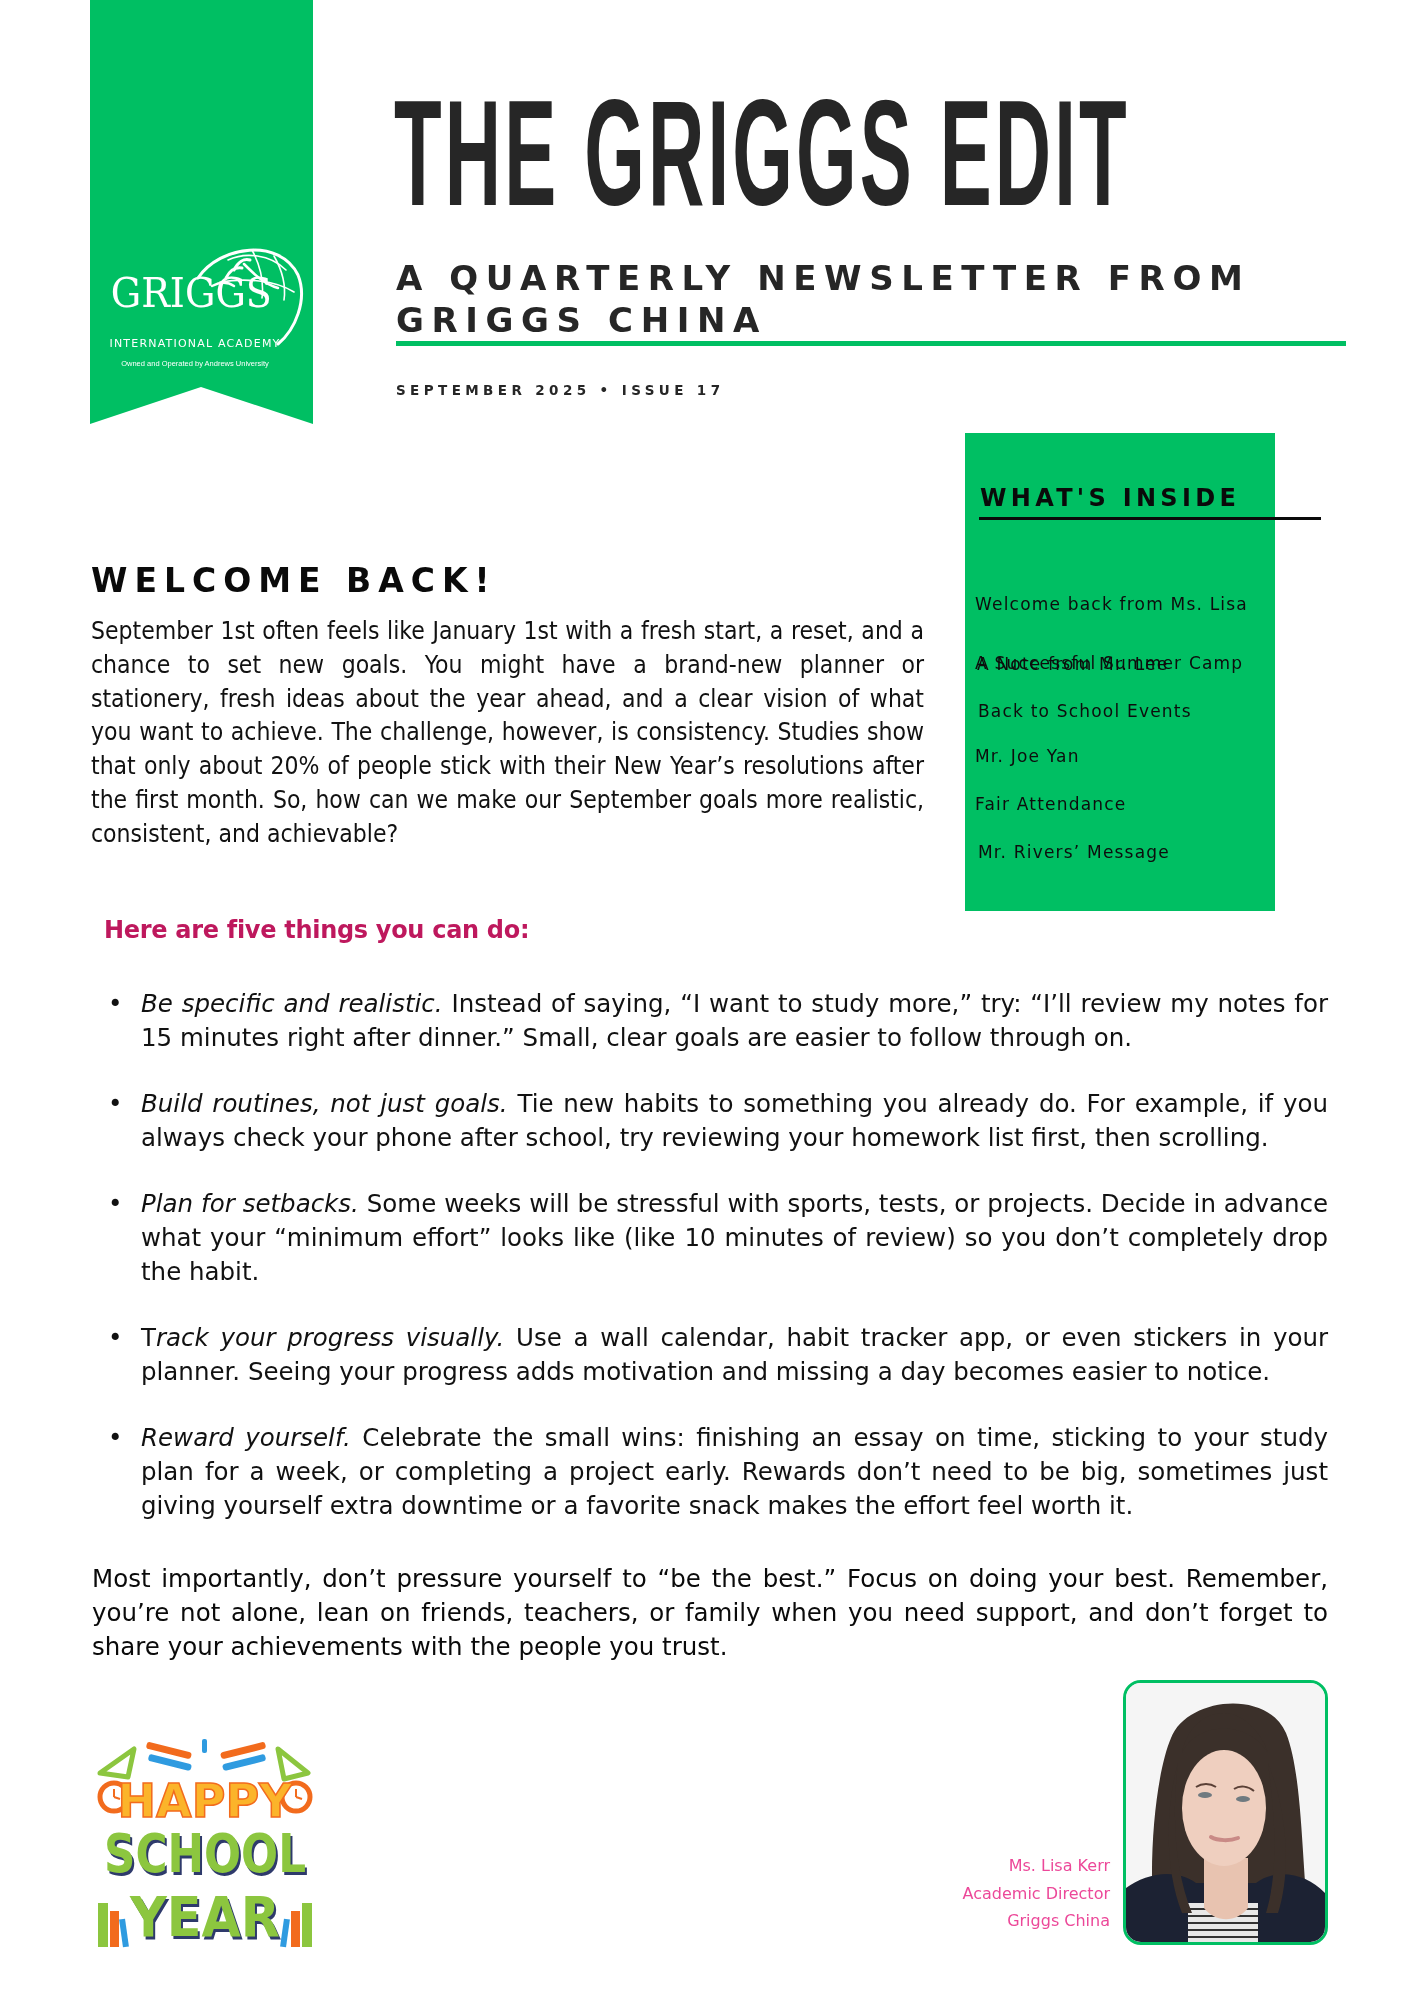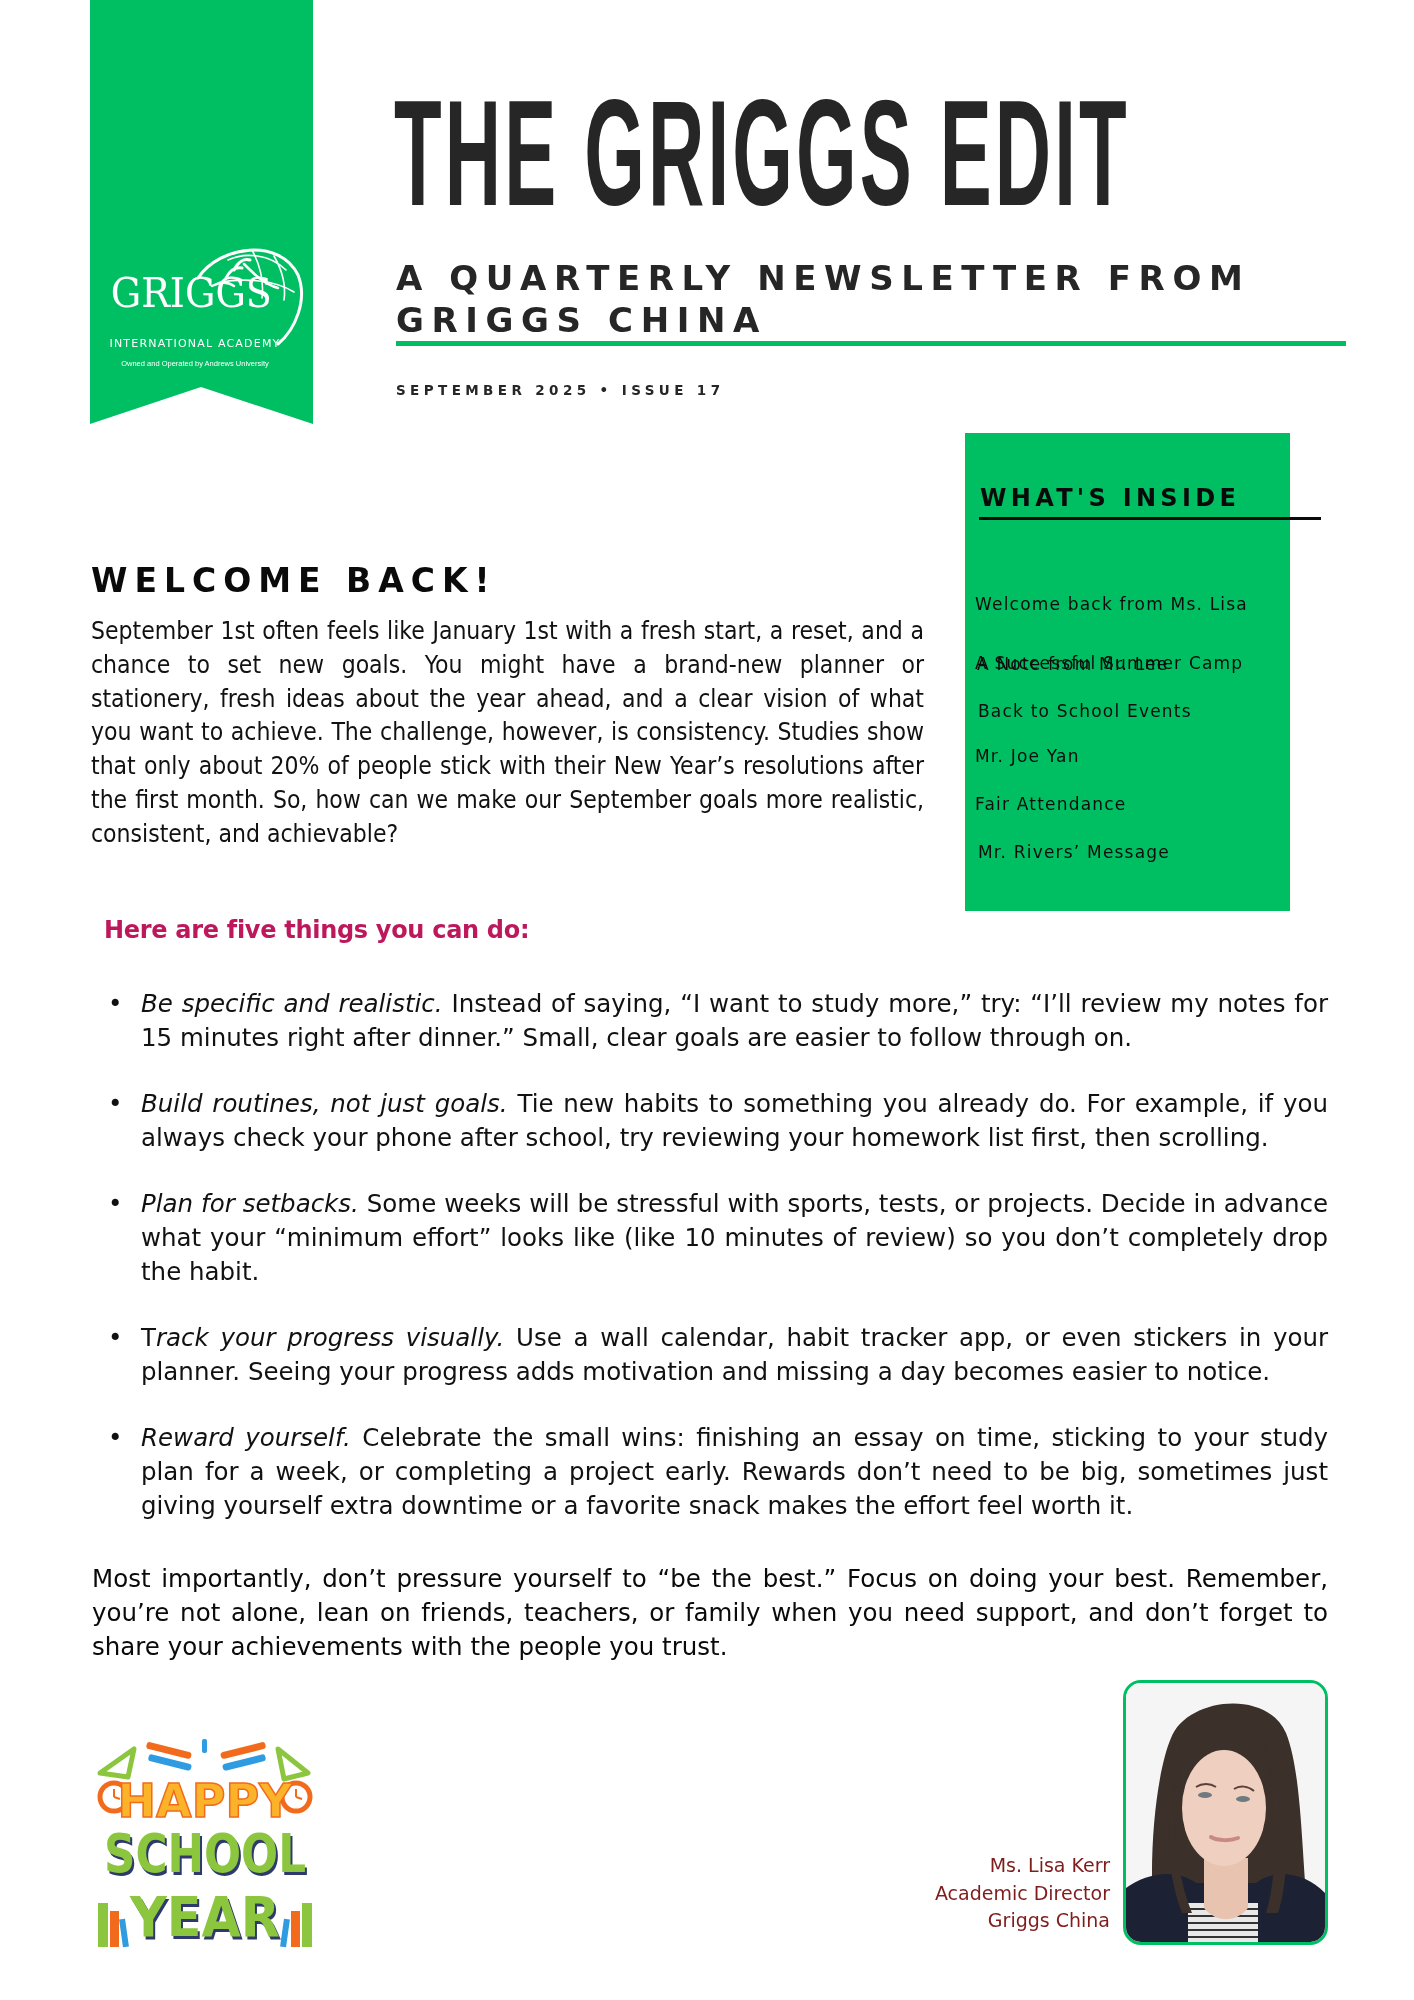--- a/index.html
+++ b/index.html
@@ -14,41 +14,41 @@
   .logo-owned { position:absolute; left:10px; top:359px; width:190px; text-align:center; color:#fff; font-family:"Liberation Sans", sans-serif; font-size:7.5px; }
   .globe { position:absolute; left:100px; top:240px; }
 
   
   #title { left:394px; top:78px; font-family:"Liberation Sans", sans-serif; font-weight:700; font-size:150px; line-height:150px; color:#262626; letter-spacing:6px; transform:scaleX(0.52); transform-origin:left top; white-space:nowrap; }
   #subtitle { left:396px; top:257px; width:900px; font-family:"DejaVu Sans", sans-serif; font-weight:700; font-size:34px; line-height:42px; letter-spacing:7.6px; color:#262626; }
   #rule { left:396px; top:341px; width:950px; height:5px; background:#00bf63; }
   #dateline { left:396px; top:382px; font-family:"DejaVu Sans", sans-serif; font-weight:700; font-size:13.5px; letter-spacing:4.4px; color:#262626; white-space:nowrap; }
 
   
-  #toc { left:965px; top:433px; width:310px; height:478px; background:#00bf63;padding-left:15px; }
+  #toc { left:965px; top:433px; width:310px; height:478px; background:#00bf63; }
   #toc-heading { position:absolute; left:15px; top:51px; font-family:"DejaVu Sans", sans-serif; font-weight:700; font-size:24px; letter-spacing:4.3px; color:#0a0a0a; white-space:nowrap; }
   #toc-underline { position:absolute; left:14px; top:84px; width:342px; height:3px; background:#0a0a0a; }
   .toc-item { position:absolute; left:22px; font-family:"DejaVu Sans", sans-serif; font-size:17px; letter-spacing:1.2px; color:#0d0d0d; white-space:nowrap; cursor:pointer; }
 
   
   #welcome-heading { left:91px; top:561px; font-family:"DejaVu Sans", sans-serif; font-weight:700; font-size:33px; letter-spacing:7px; color:#0a0a0a; white-space:nowrap; }
   #intro { left:91px; top:614px; width:833px; font-family:"DejaVu Sans Condensed","DejaVu Sans", sans-serif; font-size:24.5px; line-height:33.8px; text-align:justify; color:#111; }
   #five-things { left:104px; top:916px; font-family:"DejaVu Sans", sans-serif; font-weight:700; font-size:24px; color:#be185d; white-space:nowrap; letter-spacing:-0.3px; }
 
   #tips { left:92px; top:987px; width:1236px; margin:0; padding:0; list-style:none; }
   .tip { position:relative; padding-left:49px; font-family:"DejaVu Sans", sans-serif; font-size:24.5px; line-height:33.6px; color:#111; text-align:justify; margin-bottom:33px; }
   .tip .bullet { position:absolute; left:16px; top:0; }
   .tip em { font-style:italic; }
 
   #closing { left:92px; top:1562px; width:1236px; font-family:"DejaVu Sans", sans-serif; font-weight:400; font-size:24.5px; line-height:33.8px; text-align:justify; color:#0a0a0a; }
 
   
   #sticker { left:94px; top:1735px; width:222px; height:214px; }
   
-  #sig { left:800px; top:1852px; width:310px; text-align:right; font-family:"DejaVu Sans", sans-serif; font-size:19px; line-height:27.5px; color:#7f1d1d; }
+  #sig { left:800px; top:1852px; width:310px; text-align:right; font-family:"DejaVu Sans", sans-serif; font-size:16px; line-height:27.5px; color:#ec4899; }
   #photo { left:1123px; top:1680px; width:205px; height:265px; border:3px solid #00bf63; border-radius:18px; box-sizing:border-box; overflow:hidden; background:#f4f4f4; }
 </style>
 </head>
 <body>
 
 <div id="banner" class="abs">
   <svg width="223" height="424" viewBox="0 0 223 424">
     <polygon points="0,0 223,0 223,424 111,387 0,424" fill="#00bf63"></polygon>
   </svg>
   <svg class="globe" width="115" height="110" viewBox="0 0 115 110">

